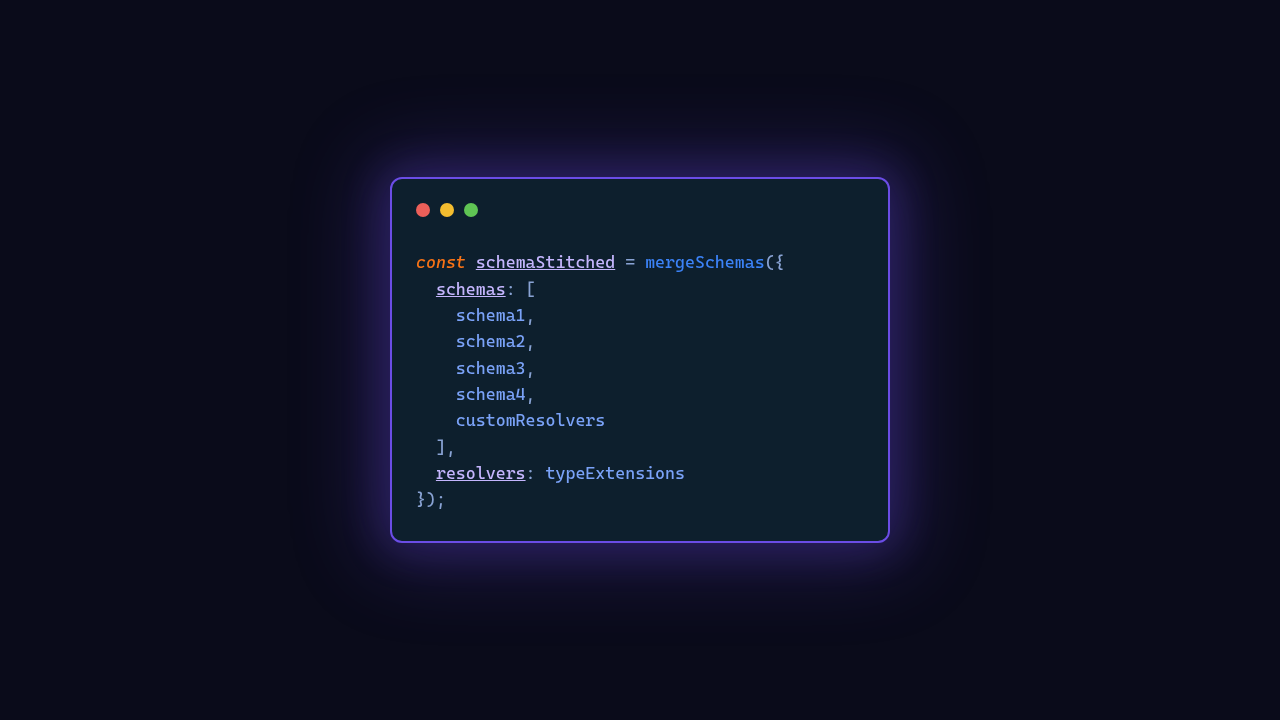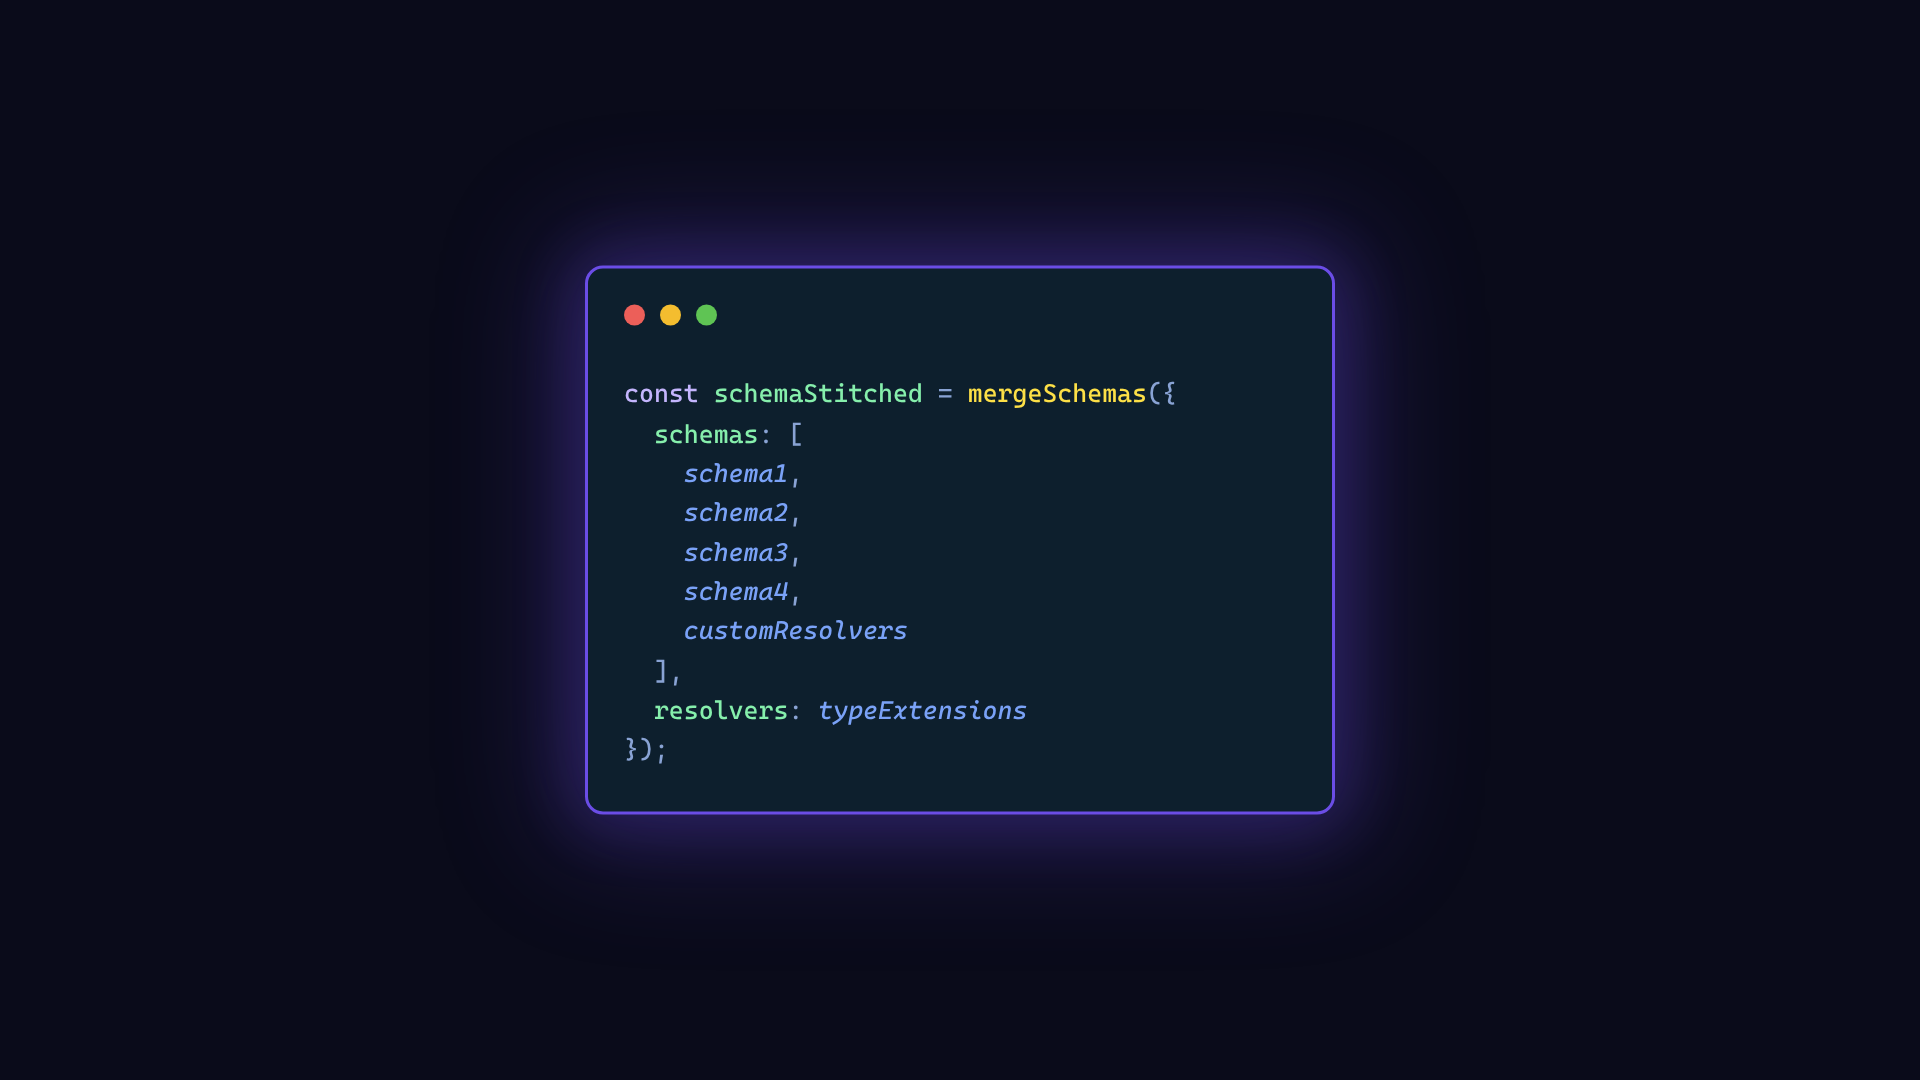--- a/index.html
+++ b/index.html
@@ -34,25 +34,25 @@
     .tl.red { background: #ec5f59; }
     .tl.yellow { background: #f4bd2f; }
     .tl.green { background: #5fc454; }
     pre {
       font-family: ui-monospace, "SF Mono", "Cascadia Code", "Fira Code", "Menlo", monospace;
       font-size: 17px;
       line-height: 1.55;
       color: #c0caf5;
       white-space: pre;
     }
-    .kw { color: #c4b5fd; }
-    .fn { color: #fde047; }
-    .id { color: #86efac; }
+    .kw { color: #f97316; font-style: italic; }
+    .fn { color: #3b82f6; }
+    .id { color: #c4b5fd; text-decoration: underline; }
     .punct { color: #89a3d4; }
-    .prop { color: #7aa2f7; font-style: italic; }
+    .prop { color: #7aa2f7; }
   </style>
 </head>
 <body>
 
 <div class="code-window">
   <div class="traffic-lights">
     <div class="tl red"></div>
     <div class="tl yellow"></div>
     <div class="tl green"></div>
   </div>

